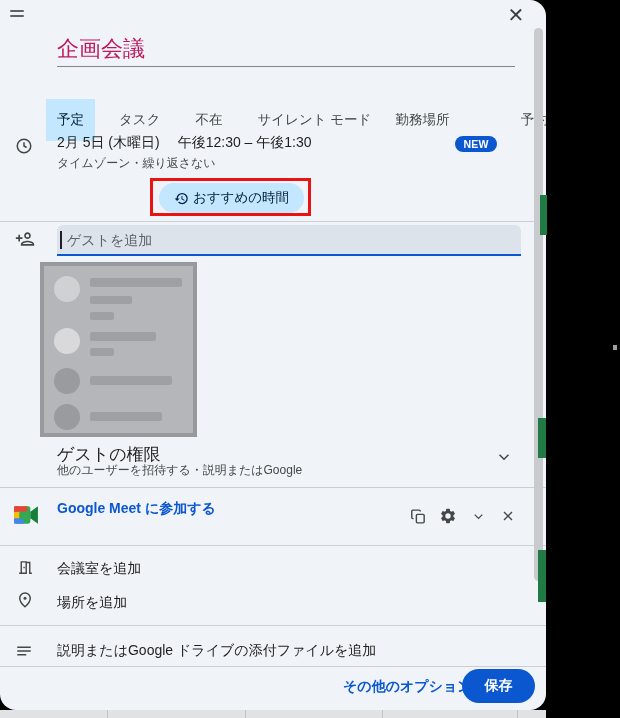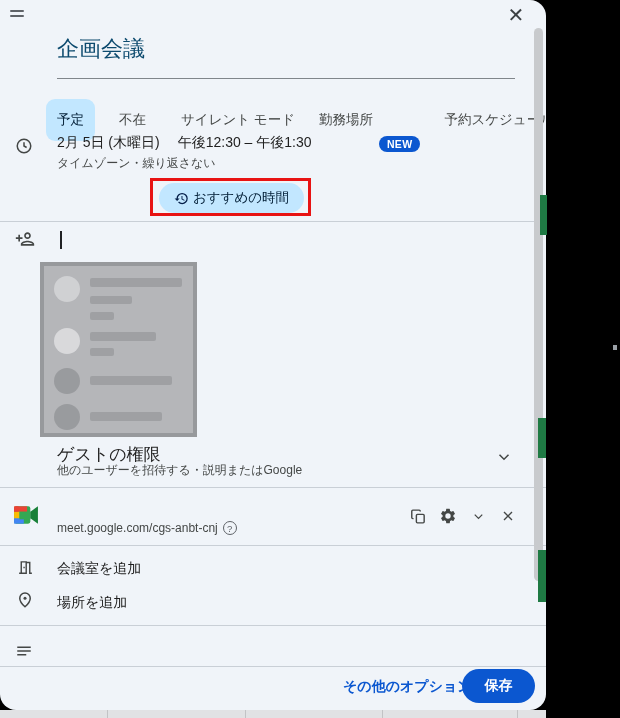--- a/index.html
+++ b/index.html
@@ -8,27 +8,27 @@
   .dialog { position:absolute; left:0; top:0; width:546px; height:710px;
     background:#f0f4f9; border-radius:0 16px 16px 16px; overflow:hidden; }
   .bottom-strip { position:absolute; left:0; top:710px; width:546px; height:8px; background:#e1e2e4; }
   .vline { position:absolute; top:0; width:1px; height:8px; background:#c2c3c5; }
 
   
   .drag-handle { position:absolute; left:10px; top:10px; width:14px; height:8px; cursor:grab; }
   .drag-handle span { display:block; height:2px; background:#5f6368; margin-bottom:3px; border-radius:1px; }
   .close-top { position:absolute; left:504px; top:3px; width:24px; height:24px; color:#3c4043;
     font-size:20px; line-height:24px; text-align:center; cursor:pointer; }
-  .title { position:absolute; left:57px; top:34px; width:458px; font-size:22px; color:#0c4a6e;
-    padding-bottom:14px; border-bottom:1px solid #80868b; }
+  .title { position:absolute; left:57px; top:34px; width:458px; font-size:22px; color:#be185d;
+    padding-bottom:2px; border-bottom:1px solid #80868b; }
 
   
   .tabs { position:absolute; left:46px; top:88px; display:flex; align-items:center; gap:13px;
     font-size:13.5px; color:#444746; white-space:nowrap; }
-  .tab { padding:12px 11px; border-radius:9px; cursor:pointer; }
+  .tab { padding:12px 11px; border-radius:0; cursor:pointer; }
   .tab.selected { background:#c2e7ff; color:#001d35; }
   .tab-group { display:flex; align-items:center; gap:6px; }
   .new-badge { background:#0b57d0; color:#fff; font-size:10.5px; font-weight:bold;
     padding:2px 8px; border-radius:9px; letter-spacing:.3px;margin-top:48px; }
 
   
   .icon-col { position:absolute; left:15px; width:24px; height:24px; color:#444746; }
   .dt-row { position:absolute; left:57px; top:134px; font-size:14px; color:#1f1f1f; }
   .dt-row .time { margin-left:18px; }
   .dt-sub { position:absolute; left:57px; top:155px; font-size:12px; color:#444746; }
@@ -89,20 +89,21 @@
 
   <div class="drag-handle">
       <span></span>
       <span></span>
     </div>
   <div class="close-top">✕</div>
   <div class="title">企画会議</div>
 
   <div class="tabs">
     <div class="tab selected">予定</div>
+    <div class="tab">タスク</div>
     <div class="tab">不在</div>
     <div class="tab">サイレント モード</div>
     <div class="tab-group">
       <span>勤務場所</span>
       <span class="new-badge">NEW</span>
     </div>
     <div class="tab">予約スケジュール</div>
   </div>
 
   <div class="icon-col" style="top:137px;">
@@ -124,20 +125,21 @@
     <span>おすすめの時間</span>
   </div>
 
   <div class="divider" style="top:221px;"></div>
 
   <div class="icon-col" style="top:229px;">
     <svg width="20" height="20" viewBox="0 0 24 24" fill="#444746">
       <path d="M15 12c2.21 0 4-1.79 4-4s-1.79-4-4-4-4 1.79-4 4 1.79 4 4 4zm0-6c1.1 0 2 .9 2 2s-.9 2-2 2-2-.9-2-2 .9-2 2-2zM6 10V7H4v3H1v2h3v3h2v-3h3v-2H6zm9 4c-2.67 0-8 1.34-8 4v2h16v-2c0-2.66-5.33-4-8-4zm6 4H9c0-.64 3.13-2 6-2s6 1.36 6 2z"></path>
     </svg>
   </div>
+  <input class="guest-input" placeholder="ゲストを追加" style="">
   <div class="caret"></div>
 
   <div class="redacted">
     <div class="r-row">
       <div class="r-av" style="left:10px; top:10px; background:rgba(235,236,238,.5);"></div>
       <div class="r-bar" style="left:46px; top:12px; width:92px;"></div>
       <div class="r-bar" style="left:46px; top:30px; width:42px; height:8px;"></div>
       <div class="r-bar" style="left:46px; top:46px; width:24px; height:8px;"></div>
     </div>
     <div class="r-row">
@@ -173,24 +175,21 @@
     <svg width="26" height="22" viewBox="0 0 24 20">
       <rect x="1" y="2" width="15" height="16" rx="2" fill="#34a853"></rect>
       <rect x="1" y="2" width="12" height="5" fill="#ea4335"></rect>
       <rect x="1" y="7" width="5" height="7" fill="#fbbc04"></rect>
       <rect x="1" y="13" width="9" height="5" fill="#4285f4"></rect>
       <rect x="6" y="7" width="10" height="7" fill="#34a853"></rect>
       <polygon points="16,7 23,2 23,18 16,13" fill="#188038"></polygon>
       <path d="M1 4a2 2 0 0 1 2-2h2v5H1z" fill="#ea4335"></path>
     </svg>
   </div>
-  <div class="meet-url">
-    <span>meet.google.com/cgs-anbt-cnj</span>
-    <span class="help-circle">?</span>
-  </div>
+  <div class="meet-link">Google Meet に参加する</div>
   <div class="meet-actions">
     <span class="icon-btn">
       <svg width="17" height="17" viewBox="0 0 24 24" fill="none" stroke="#444746" stroke-width="2">
         <rect x="9" y="9" width="11" height="12" rx="1.5"></rect>
           <path d="M5 15H4a1.5 1.5 0 0 1-1.5-1.5v-9A1.5 1.5 0 0 1 4 3h9A1.5 1.5 0 0 1 14.5 4.5V5"></path>
       </svg>
     </span>
     <span class="icon-btn">
       <svg width="18" height="18" viewBox="0 0 24 24" fill="#444746">
         <path d="M19.14 12.94c.04-.3.06-.61.06-.94s-.02-.64-.07-.94l2.03-1.58a.5.5 0 0 0 .12-.61l-1.92-3.32a.5.5 0 0 0-.59-.22l-2.39.96a7.3 7.3 0 0 0-1.62-.94l-.36-2.54a.49.49 0 0 0-.48-.41h-3.84c-.24 0-.43.17-.47.41l-.36 2.54c-.59.24-1.13.57-1.62.94l-2.39-.96a.5.5 0 0 0-.59.22L2.74 8.87a.49.49 0 0 0 .12.61l2.03 1.58c-.05.3-.09.63-.09.94s.02.64.07.94l-2.03 1.58a.5.5 0 0 0-.12.61l1.92 3.32c.12.22.37.29.59.22l2.39-.96c.5.38 1.03.7 1.62.94l.36 2.54c.05.24.24.41.48.41h3.84c.24 0 .44-.17.47-.41l.36-2.54c.59-.24 1.13-.56 1.62-.94l2.39.96c.22.08.47 0 .59-.22l1.92-3.32a.5.5 0 0 0-.12-.61l-2.01-1.58zM12 15.6A3.6 3.6 0 1 1 12 8.4a3.6 3.6 0 0 1 0 7.2z"></path>
@@ -225,20 +224,21 @@
   </div>
   <div class="row-label" style="top:594px;">場所を追加</div>
 
   <div class="divider" style="top:625px;"></div>
 
   <div class="icon-col" style="top:642px;">
     <svg width="18" height="18" viewBox="0 0 24 24" fill="#444746">
       <path d="M3 18h12v-2H3v2zM3 6v2h18V6H3zm0 7h18v-2H3v2z"></path>
     </svg>
   </div>
+  <div class="row-label" style="top:642px;">説明またはGoogle ドライブの添付ファイルを追加</div>
 
   <div class="divider" style="top:666px;"></div>
 
   <div class="more-options">その他のオプション</div>
   <button class="save-btn">保存</button>
 
   <div class="scrollbar"></div>
 </div>
 
 <div class="bottom-strip">

